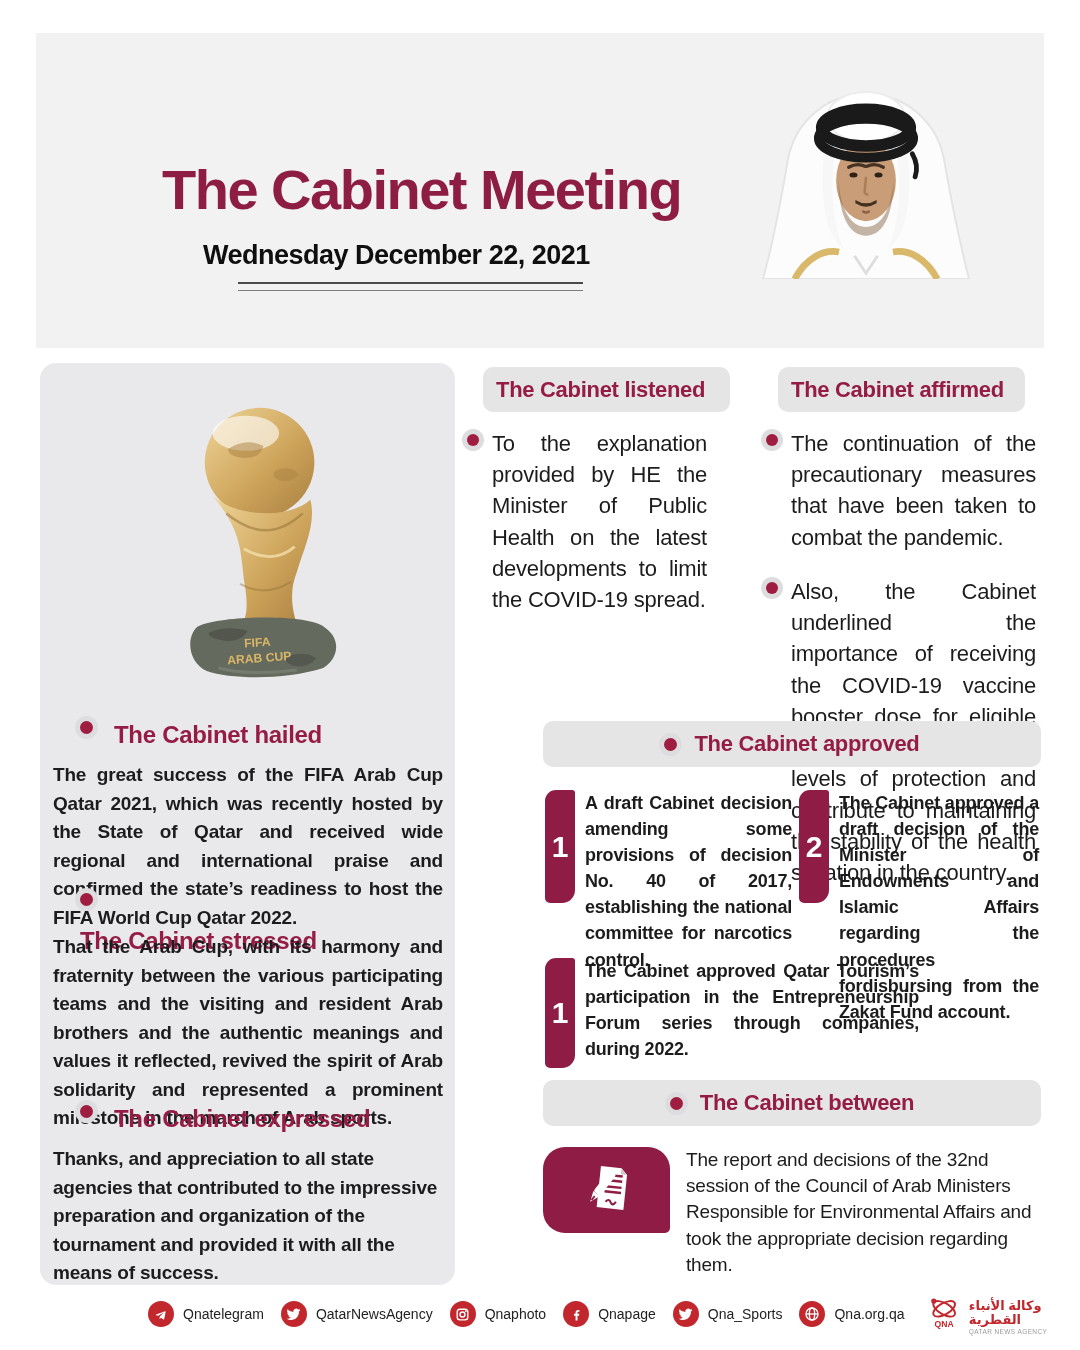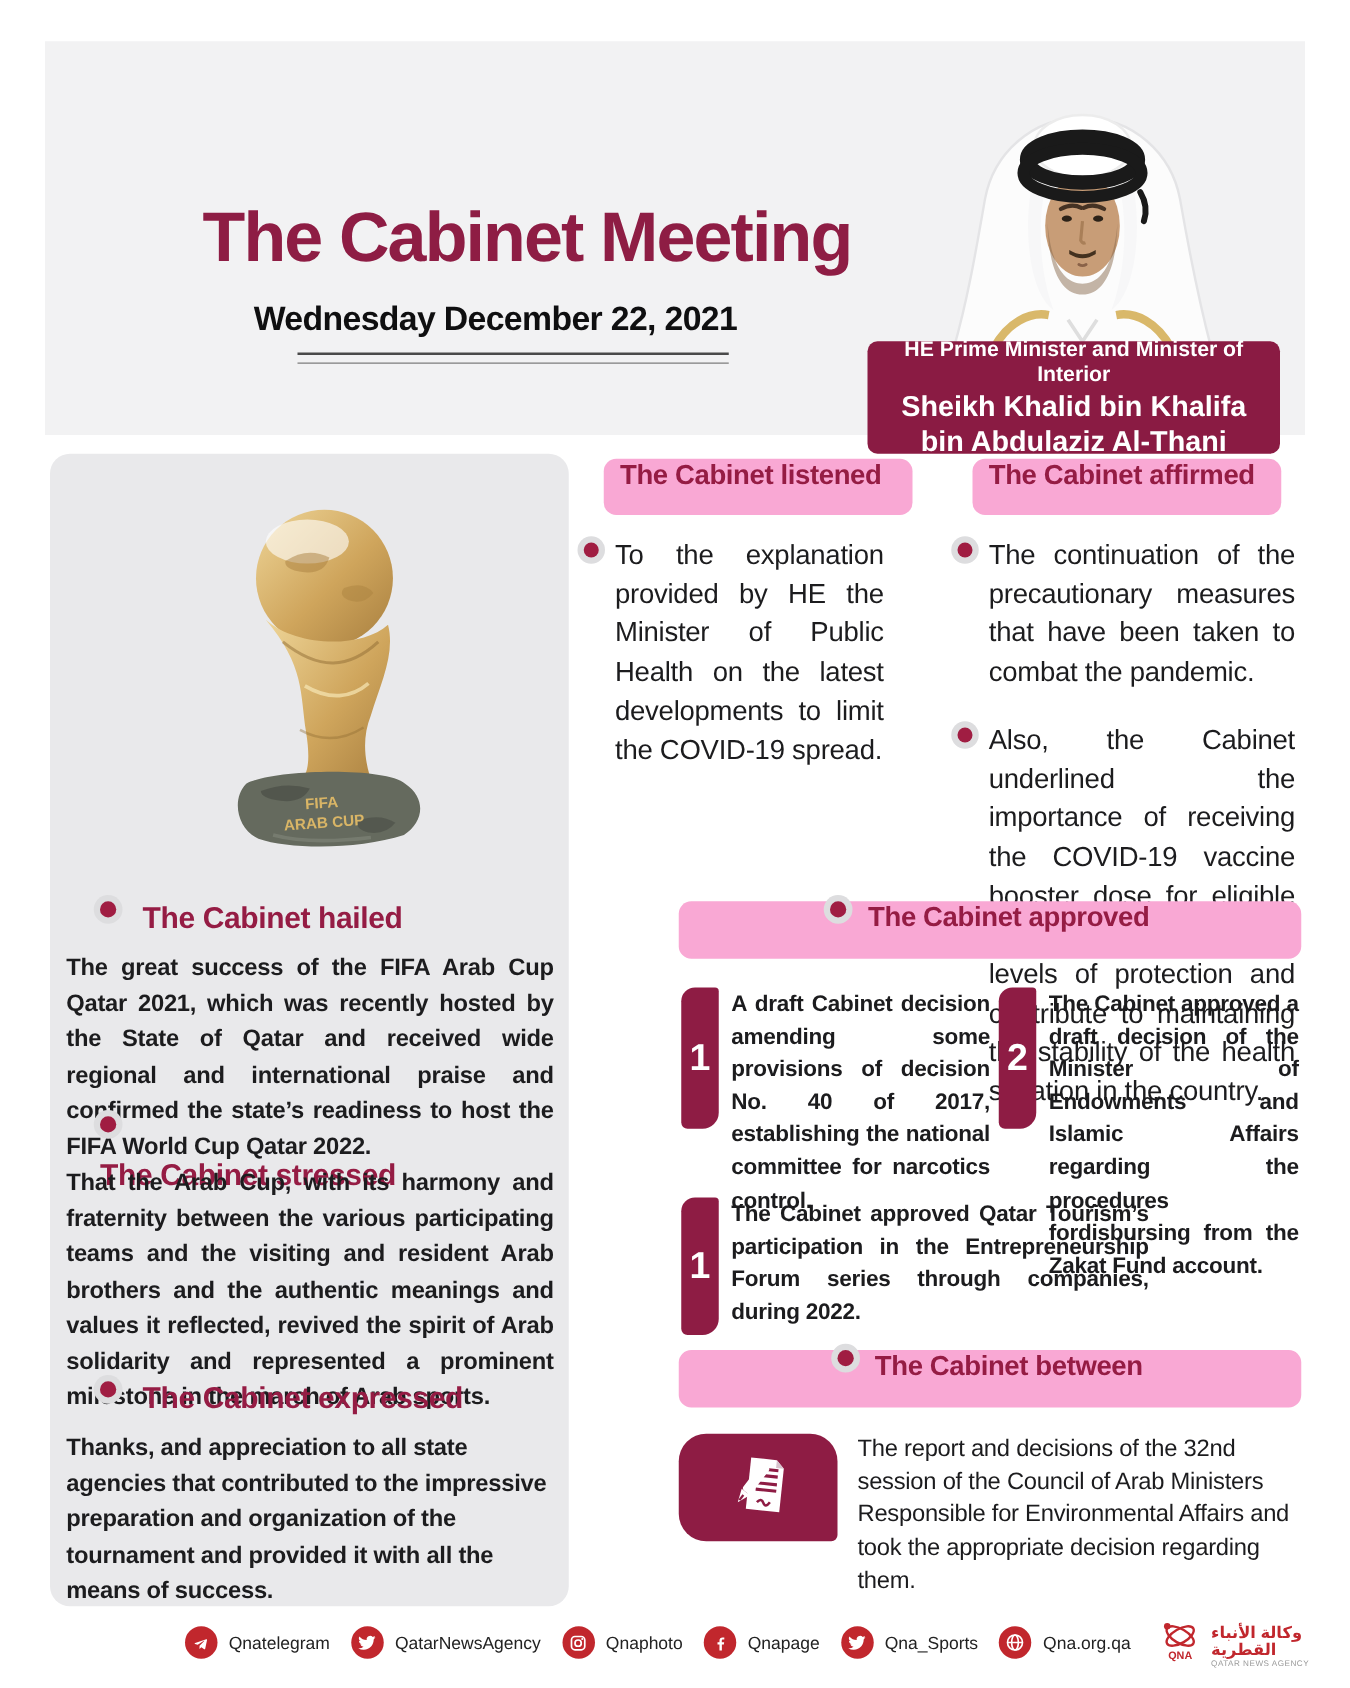--- a/index.html
+++ b/index.html
@@ -23,21 +23,21 @@
   .bullet{flex:none;width:13px;height:13px;border-radius:50%;background:#a01d42;box-shadow:0 0 0 5px #dddddf;}
   .sec-head{position:absolute;left:40px;display:flex;align-items:flex-start;gap:21px;}
   .sec-head h2{margin:0;font-size:24px;font-weight:700;color:#951c44;letter-spacing:-0.3px;}
   .sec-body{position:absolute;left:13px;width:390px;margin:0;font-size:19px;font-weight:700;
             line-height:1.5;letter-spacing:-0.2px;color:#1c1c1e;text-align:justify;}
   .sec-body.left{text-align:left;}
   .head-hailed{top:358px;}   .body-hailed{top:398px;}
   .head-stressed{top:530px;flex-direction:column;} .body-stressed{top:570px;}
   .head-expressed{top:742px;}.body-expressed{top:782px;}
   
-  .pill{background:#f9a8d4;border-radius:10px;display:flex;align-items:flex-start;}
+  .pill{background:#e5e5e5;border-radius:10px;display:flex;align-items:center;}
   .pill h2{margin:0;font-size:22px;font-weight:700;color:#951c44;letter-spacing:-0.3px;}
   .pill-listened{position:absolute;left:483px;top:367px;width:247px;height:45px;padding-left:13px;box-sizing:border-box;}
   .pill-affirmed{position:absolute;left:778px;top:367px;width:247px;height:45px;padding-left:13px;box-sizing:border-box;}
   .bullet-item{display:flex;align-items:flex-start;gap:13px;}
   .bullet-item .bullet{margin-top:6px;width:12px;height:12px;}
   .bullet-item p{margin:0;font-size:22px;font-weight:400;line-height:1.42;letter-spacing:-0.2px;
                  color:#1c1c1e;text-align:justify;flex:1;}
   .listened-item{position:absolute;left:467px;top:428px;width:240px;}
   .affirmed-list{position:absolute;left:766px;top:428px;width:270px;display:flex;flex-direction:column;gap:23px;justify-content:space-between;}
   .pill-approved{position:absolute;left:543px;top:721px;width:498px;height:46px;justify-content:center;gap:17px;}
@@ -101,25 +101,20 @@
       <path d="M132,104 q9,-5 17,-1" fill="none" stroke="#453223" stroke-width="3.4" stroke-linecap="round"></path>
       <path d="M168,104 q-9,-5 -17,-1" fill="none" stroke="#453223" stroke-width="3.4" stroke-linecap="round"></path>
       <ellipse cx="137" cy="112" rx="4.2" ry="2.6" fill="#2c2218"></ellipse>
       <ellipse cx="163" cy="112" rx="4.2" ry="2.6" fill="#2c2218"></ellipse>
       <path d="M150,114 L148.5,130 q1.5,3 4,2" fill="none" stroke="#a97f58" stroke-width="2.6"></path>
       <path d="M139,138 q11,7 22,0 l0,3.4 q-11,7 -22,0 Z" fill="#43311f"></path>
       <path d="M147,150 q3,2 6,0" fill="none" stroke="#8a6248" stroke-width="2.4" stroke-linecap="round"></path>
       <path d="M121,116 C124,152 136,166 150,166 C164,166 176,152 179,116 C178,158 166,175 150,175 C134,175 122,158 121,116 Z" fill="#8a6c4f" opacity="0.5"></path>
     </svg>
 
-    <div class="badge">
-      <div class="badge-role">HE Prime Minister and Minister of Interior</div>
-      <div class="badge-name">Sheikh Khalid bin Khalifa</div>
-      <div class="badge-name">bin Abdulaziz Al-Thani</div>
-    </div>
   </div>
 
   <div class="left-card">
 
     <svg class="trophy" viewBox="0 0 230 290" aria-hidden="true">
       <defs>
         <linearGradient id="gold" x1="0" y1="0" x2="1" y2="1">
           <stop offset="0" stop-color="#eed598"></stop>
             <stop offset="0.55" stop-color="#cfa55c"></stop>
             <stop offset="1" stop-color="#a87f3f"></stop>

